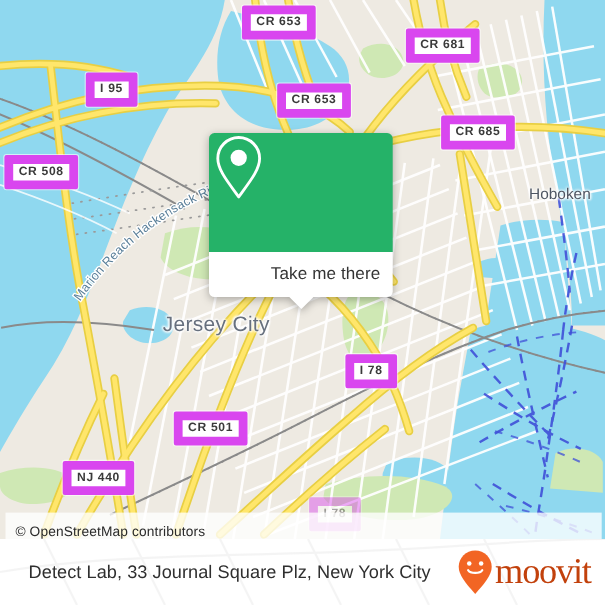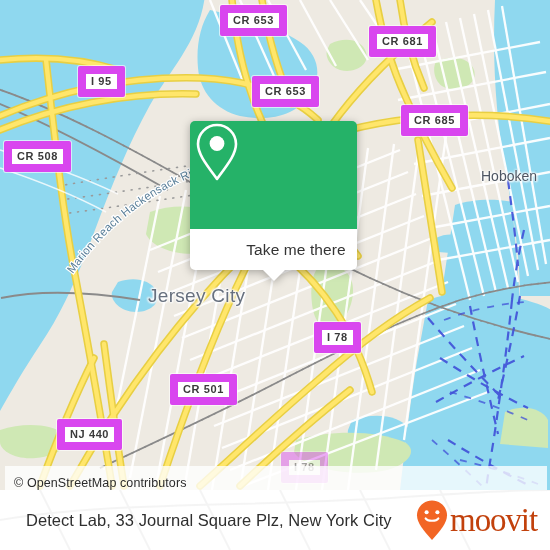--- a/index.html
+++ b/index.html
@@ -300,21 +300,21 @@
 
     <div class="town-label" style="left:437px;top:168px;margin-left:44px;">Hoboken</div>
 
     <div class="shield" style="left:220px;top:5px;">CR 653</div>
     <div class="shield" style="left:369px;top:26px;text-align:right;">CR 681</div>
     <div class="shield" style="left:252px;top:76px;">CR 653</div>
     <div class="shield" style="left:401px;top:105px;">CR 685</div>
     <div class="shield" style="left:78px;top:66px;">I 95</div>
     <div class="shield" style="left:4px;top:141px;">CR 508</div>
     <div class="shield" style="left:314px;top:322px;">I 78</div>
-    <div class="shield" style="left:158px;top:374px;margin-left:12px;">CR 501</div>
+    <div class="shield" style="left:158px;top:374px;">CR 501</div>
     <div class="shield" style="left:57px;top:419px;">NJ 440</div>
     <div class="shield faded" style="left:281px;top:452px;">I 78</div>
 
     <div id="attrib">
       <span>© OpenStreetMap contributors</span>
     </div>
 
     <div id="card">
       <div id="card-top" style="background:#25b268;">
         <svg width="54" height="62" viewBox="0 0 54 62">

